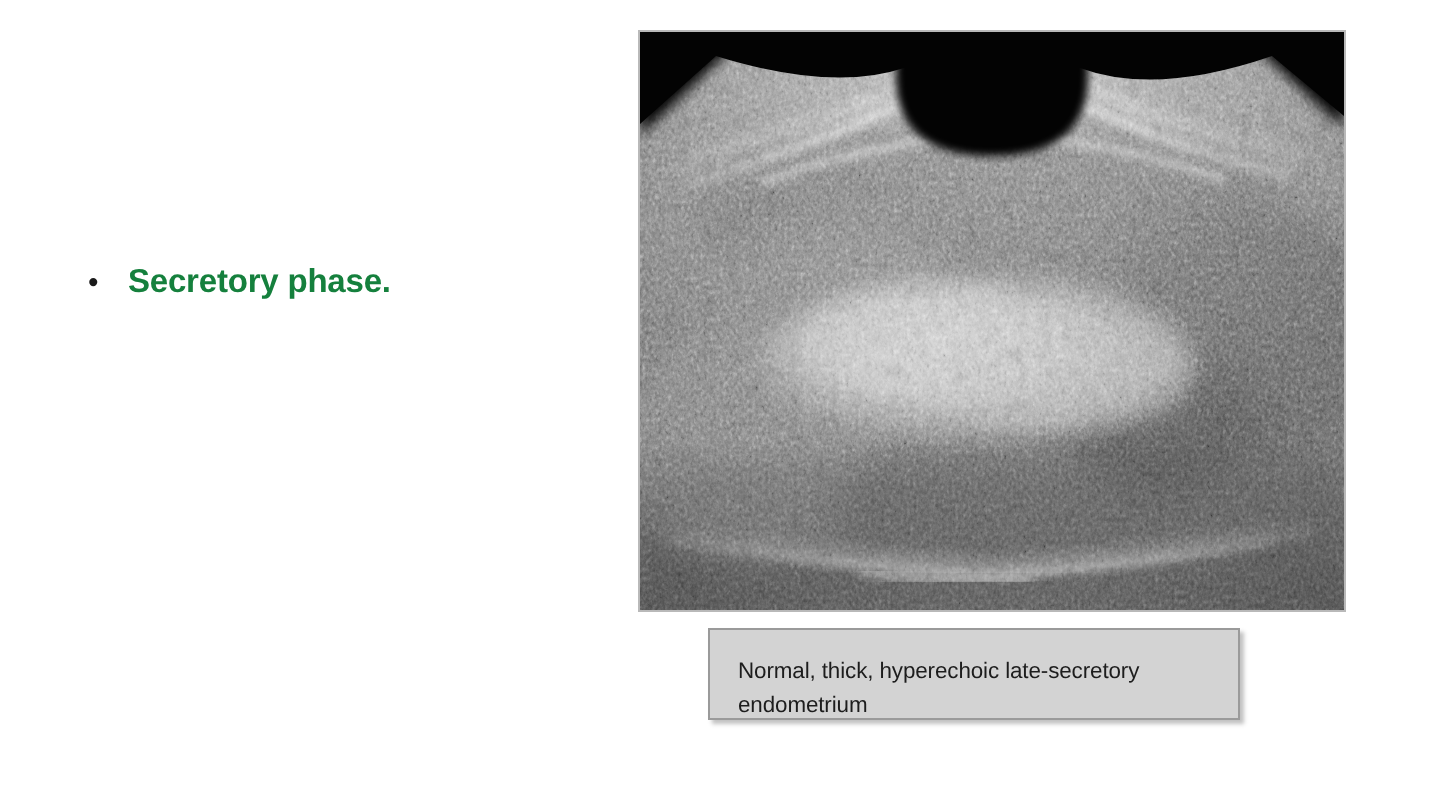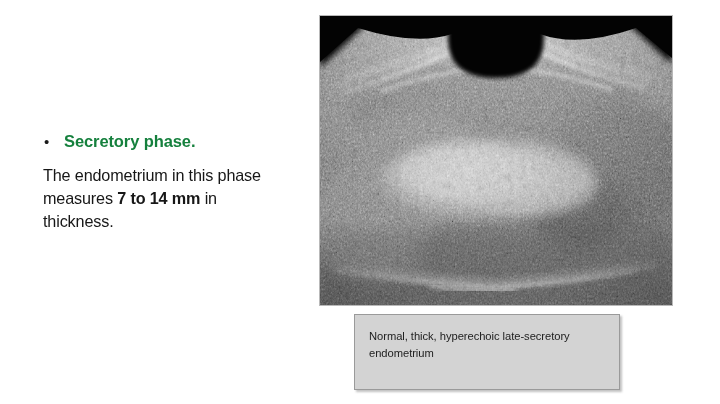--- a/index.html
+++ b/index.html
@@ -83,21 +83,21 @@
     width: 352px;
     height: 289px;
   }
 
   
   #caption-box {
     position: absolute;
     left: 354px;
     top: 314px;
     width: 266px;
-    height: 76px;
+    height: 46px;
     background: #d3d3d3;
     border: 1px solid #9a9a9a;
     box-sizing: border-box;
     box-shadow: 2px 2px 2px rgba(120,120,120,0.45);
   }
   #caption-text {
     position: absolute;
     left: 14px;
     top: 13px;
     width: 238px;
@@ -112,21 +112,20 @@
 
 <div id="slide">
 
   <div id="text-block">
 
     <div id="bullet-row">
       <span id="bullet-marker">•</span>
       <span id="bullet-title">Secretory phase.</span>
     </div>
 
-    <p id="body-paragraph"><span>The endometrium in this phase measures </span><b>7 to 14 mm</b><span> in thickness.</span></p>
 
   </div>
 
   <div id="ultrasound-figure">
     <svg id="ultrasound-svg" viewBox="0 0 352 289" preserveAspectRatio="none">
       <defs>
 
         <filter id="speckle" x="0" y="0" width="100%" height="100%">
           <feTurbulence type="fractalNoise" baseFrequency="0.62 0.44" numOctaves="4" seed="17" result="n1"></feTurbulence>
           <feColorMatrix in="n1" type="saturate" values="0" result="n1g"></feColorMatrix>

